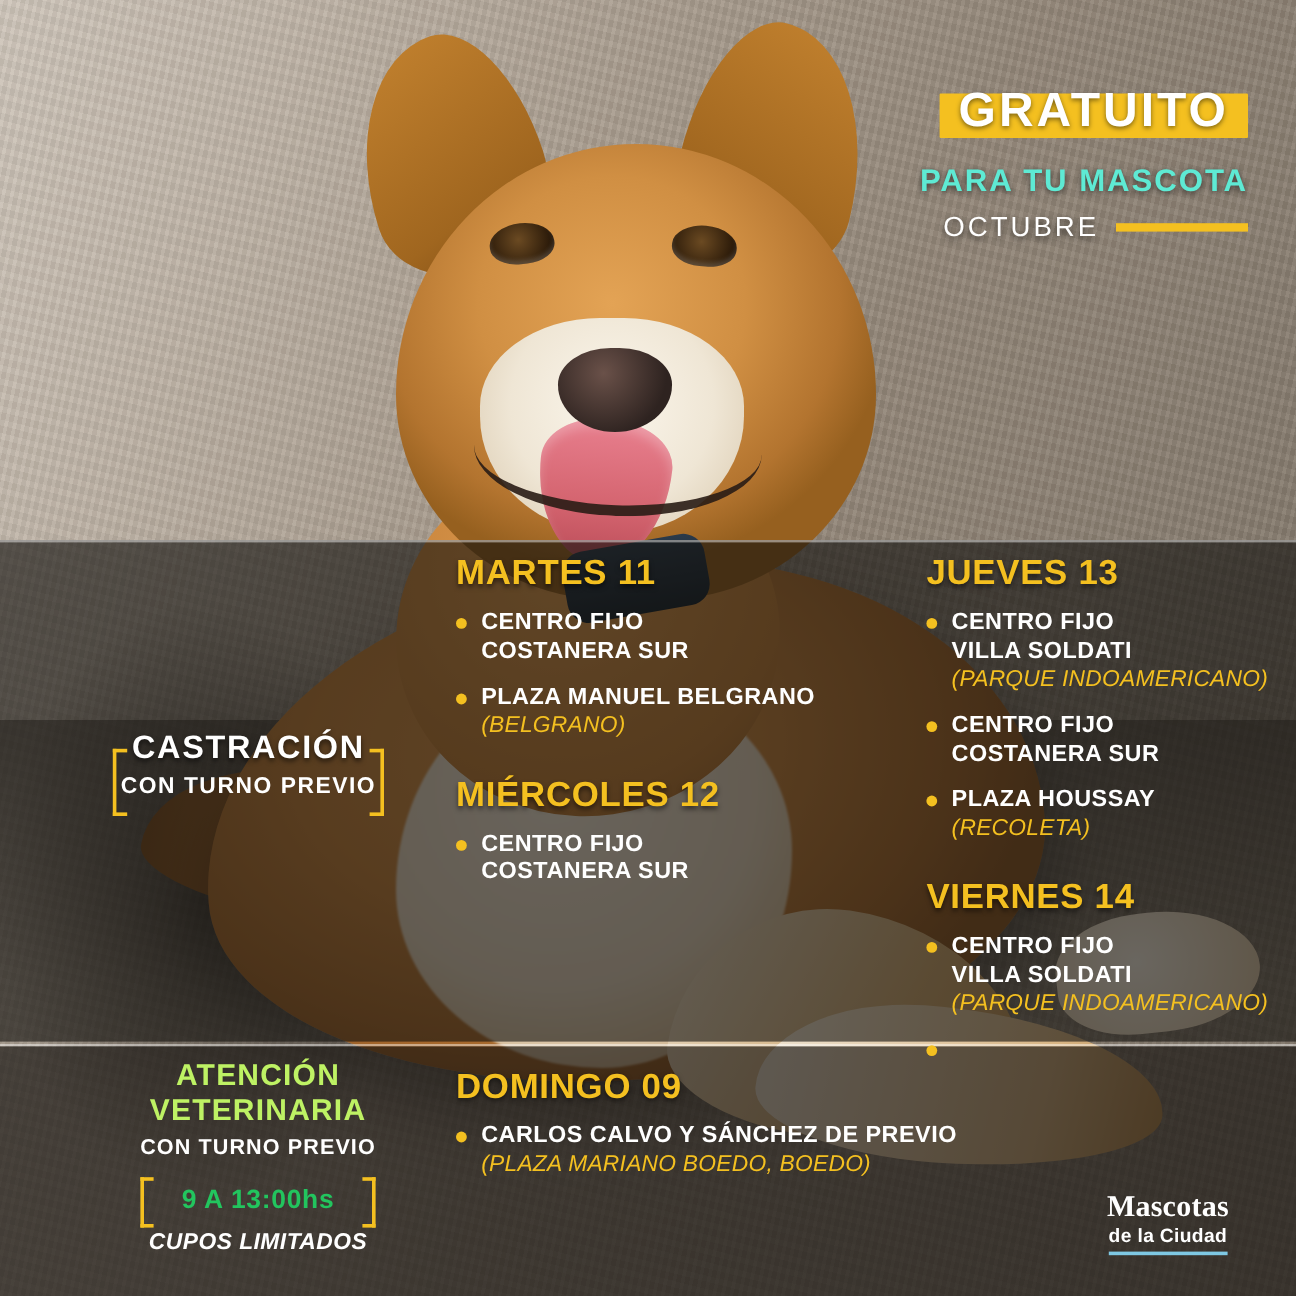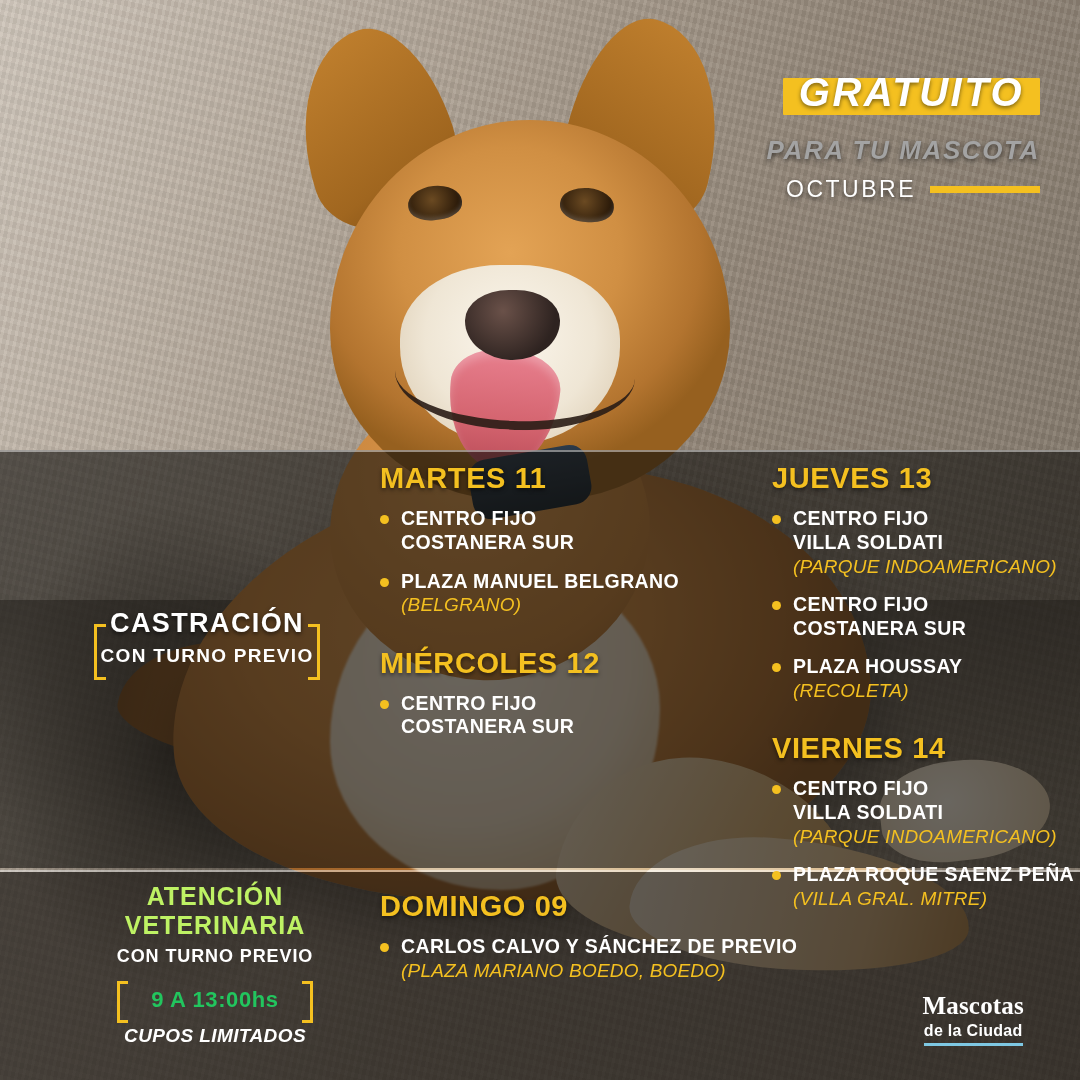--- a/index.html
+++ b/index.html
@@ -151,29 +151,28 @@
   .band-line { position: absolute; left: 0; right: 0; height: 2px; background: rgba(255,255,255,.45); }
 
   
   .header { position: absolute; right: 40px; top: 66px; width: 420px; text-align: right; }
   .gratuito-wrap { display: inline-block; position: relative; }
   .gratuito {
     display: inline-block; position: relative; z-index: 2;
     font-size: 40px; font-weight: 700; letter-spacing: 2.5px;
     color: #ffffff; padding: 4px 16px 6px 16px;
     text-shadow: 0 2px 4px rgba(0,0,0,.5);
-    font-style: italic;
   }
   .gratuito-bar {
     position: absolute; left: 0; right: 0; top: 12px; bottom: 6px;
     background: #f4c020; z-index: 1; border-radius: 1px;
   }
   .para {
     margin-top: 14px; font-size: 26px; font-weight: 700; letter-spacing: 1.6px;
-    color: #a3a3a3; text-shadow: 0 2px 5px rgba(0,0,0,.6); font-style: italic;
+    color: #5eead4; text-shadow: 0 2px 5px rgba(0,0,0,.6);
   }
   .octubre-row {
     margin-top: 10px; display: flex; align-items: center; justify-content: flex-end; gap: 14px;
   }
   .octubre {
     font-size: 23px; font-weight: 400; letter-spacing: 2.5px; color: #fff;
     text-shadow: 0 2px 5px rgba(0,0,0,.6);
   }
   .oct-bar { width: 110px; height: 7px; background: #f4c020; }
 
@@ -328,21 +327,20 @@
       </div>
     </div>
     <div>
       <div class="day sp">VIERNES 14</div>
       <div class="item">
         <span class="dot"></span>
         <span class="itxt"><span>CENTRO FIJO<br>VILLA SOLDATI</span><span class="sub">(PARQUE INDOAMERICANO)</span></span>
       </div>
       <div class="item">
         <span class="dot"></span>
-        <span class="itxt"><span>PLAZA ROQUE SAENZ PEÑA</span><span class="sub">(VILLA GRAL. MITRE)</span></span>
       </div>
     </div>
   </div>
 
   <div class="atencion">
     <div class="a1">ATENCIÓN<br>VETERINARIA</div>
     <div class="a2">CON TURNO PREVIO</div>
     <div class="hours-wrap">
       <div class="brk2 l"></div>
       <div class="brk2 r"></div>

